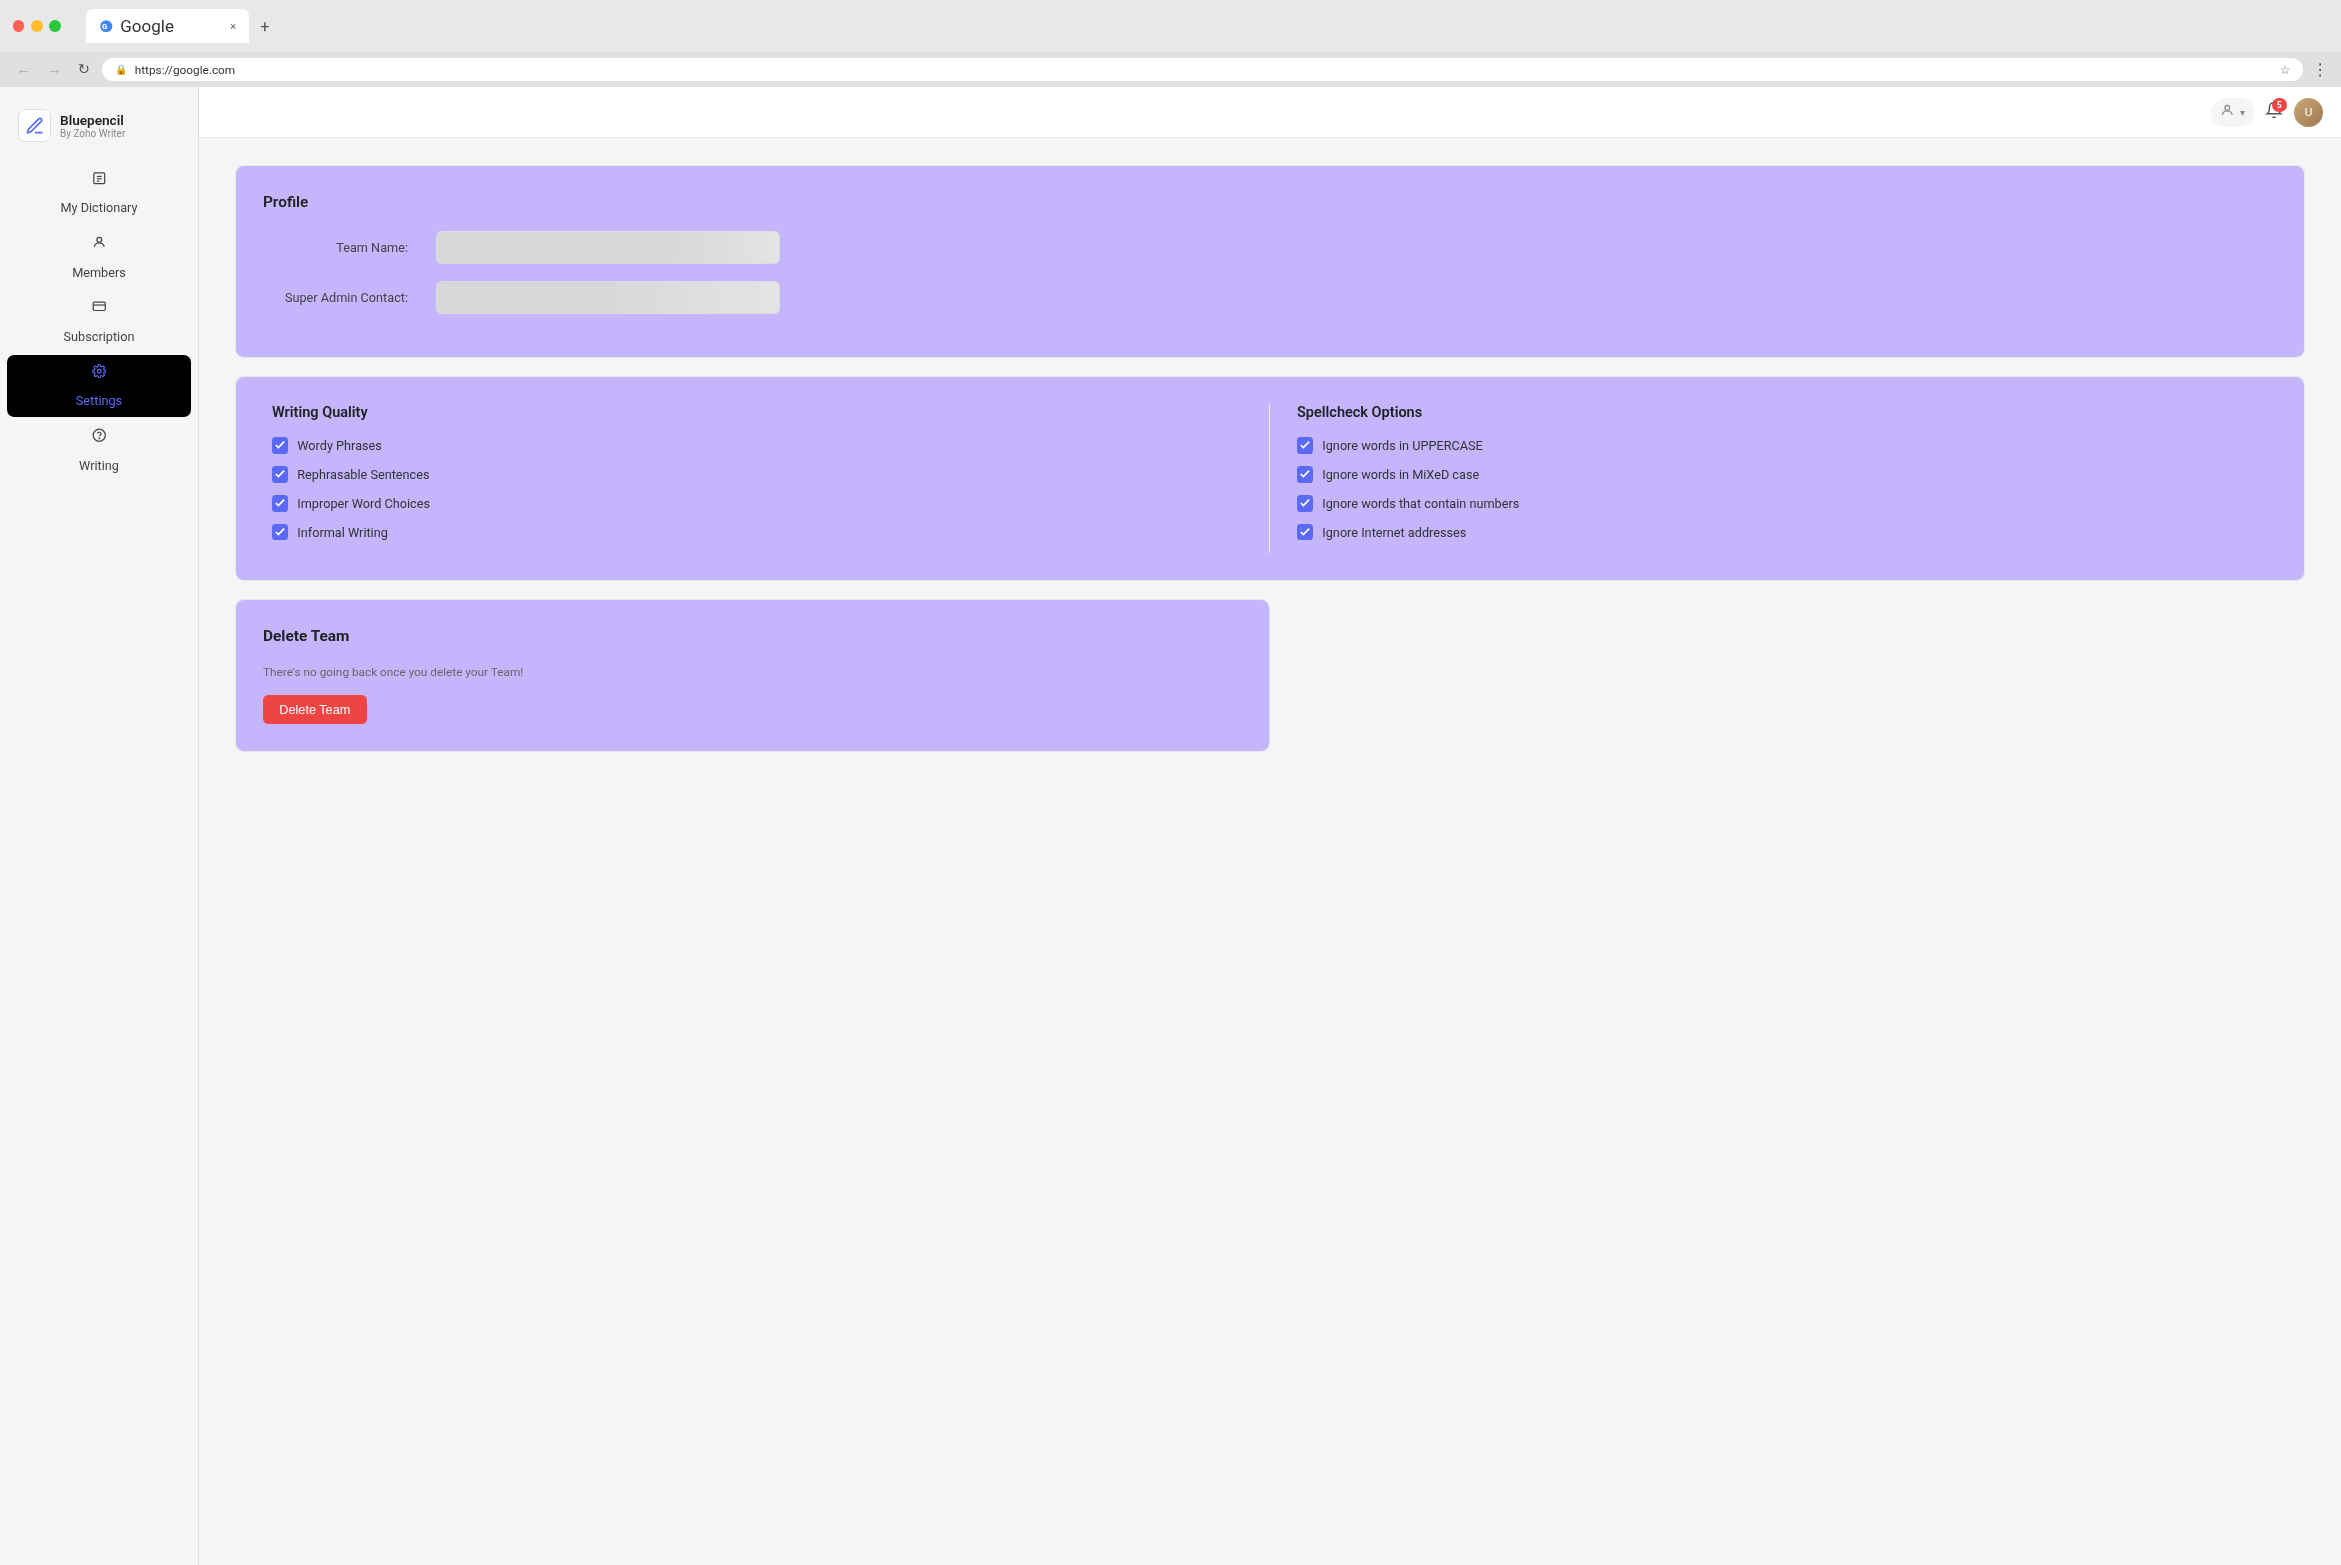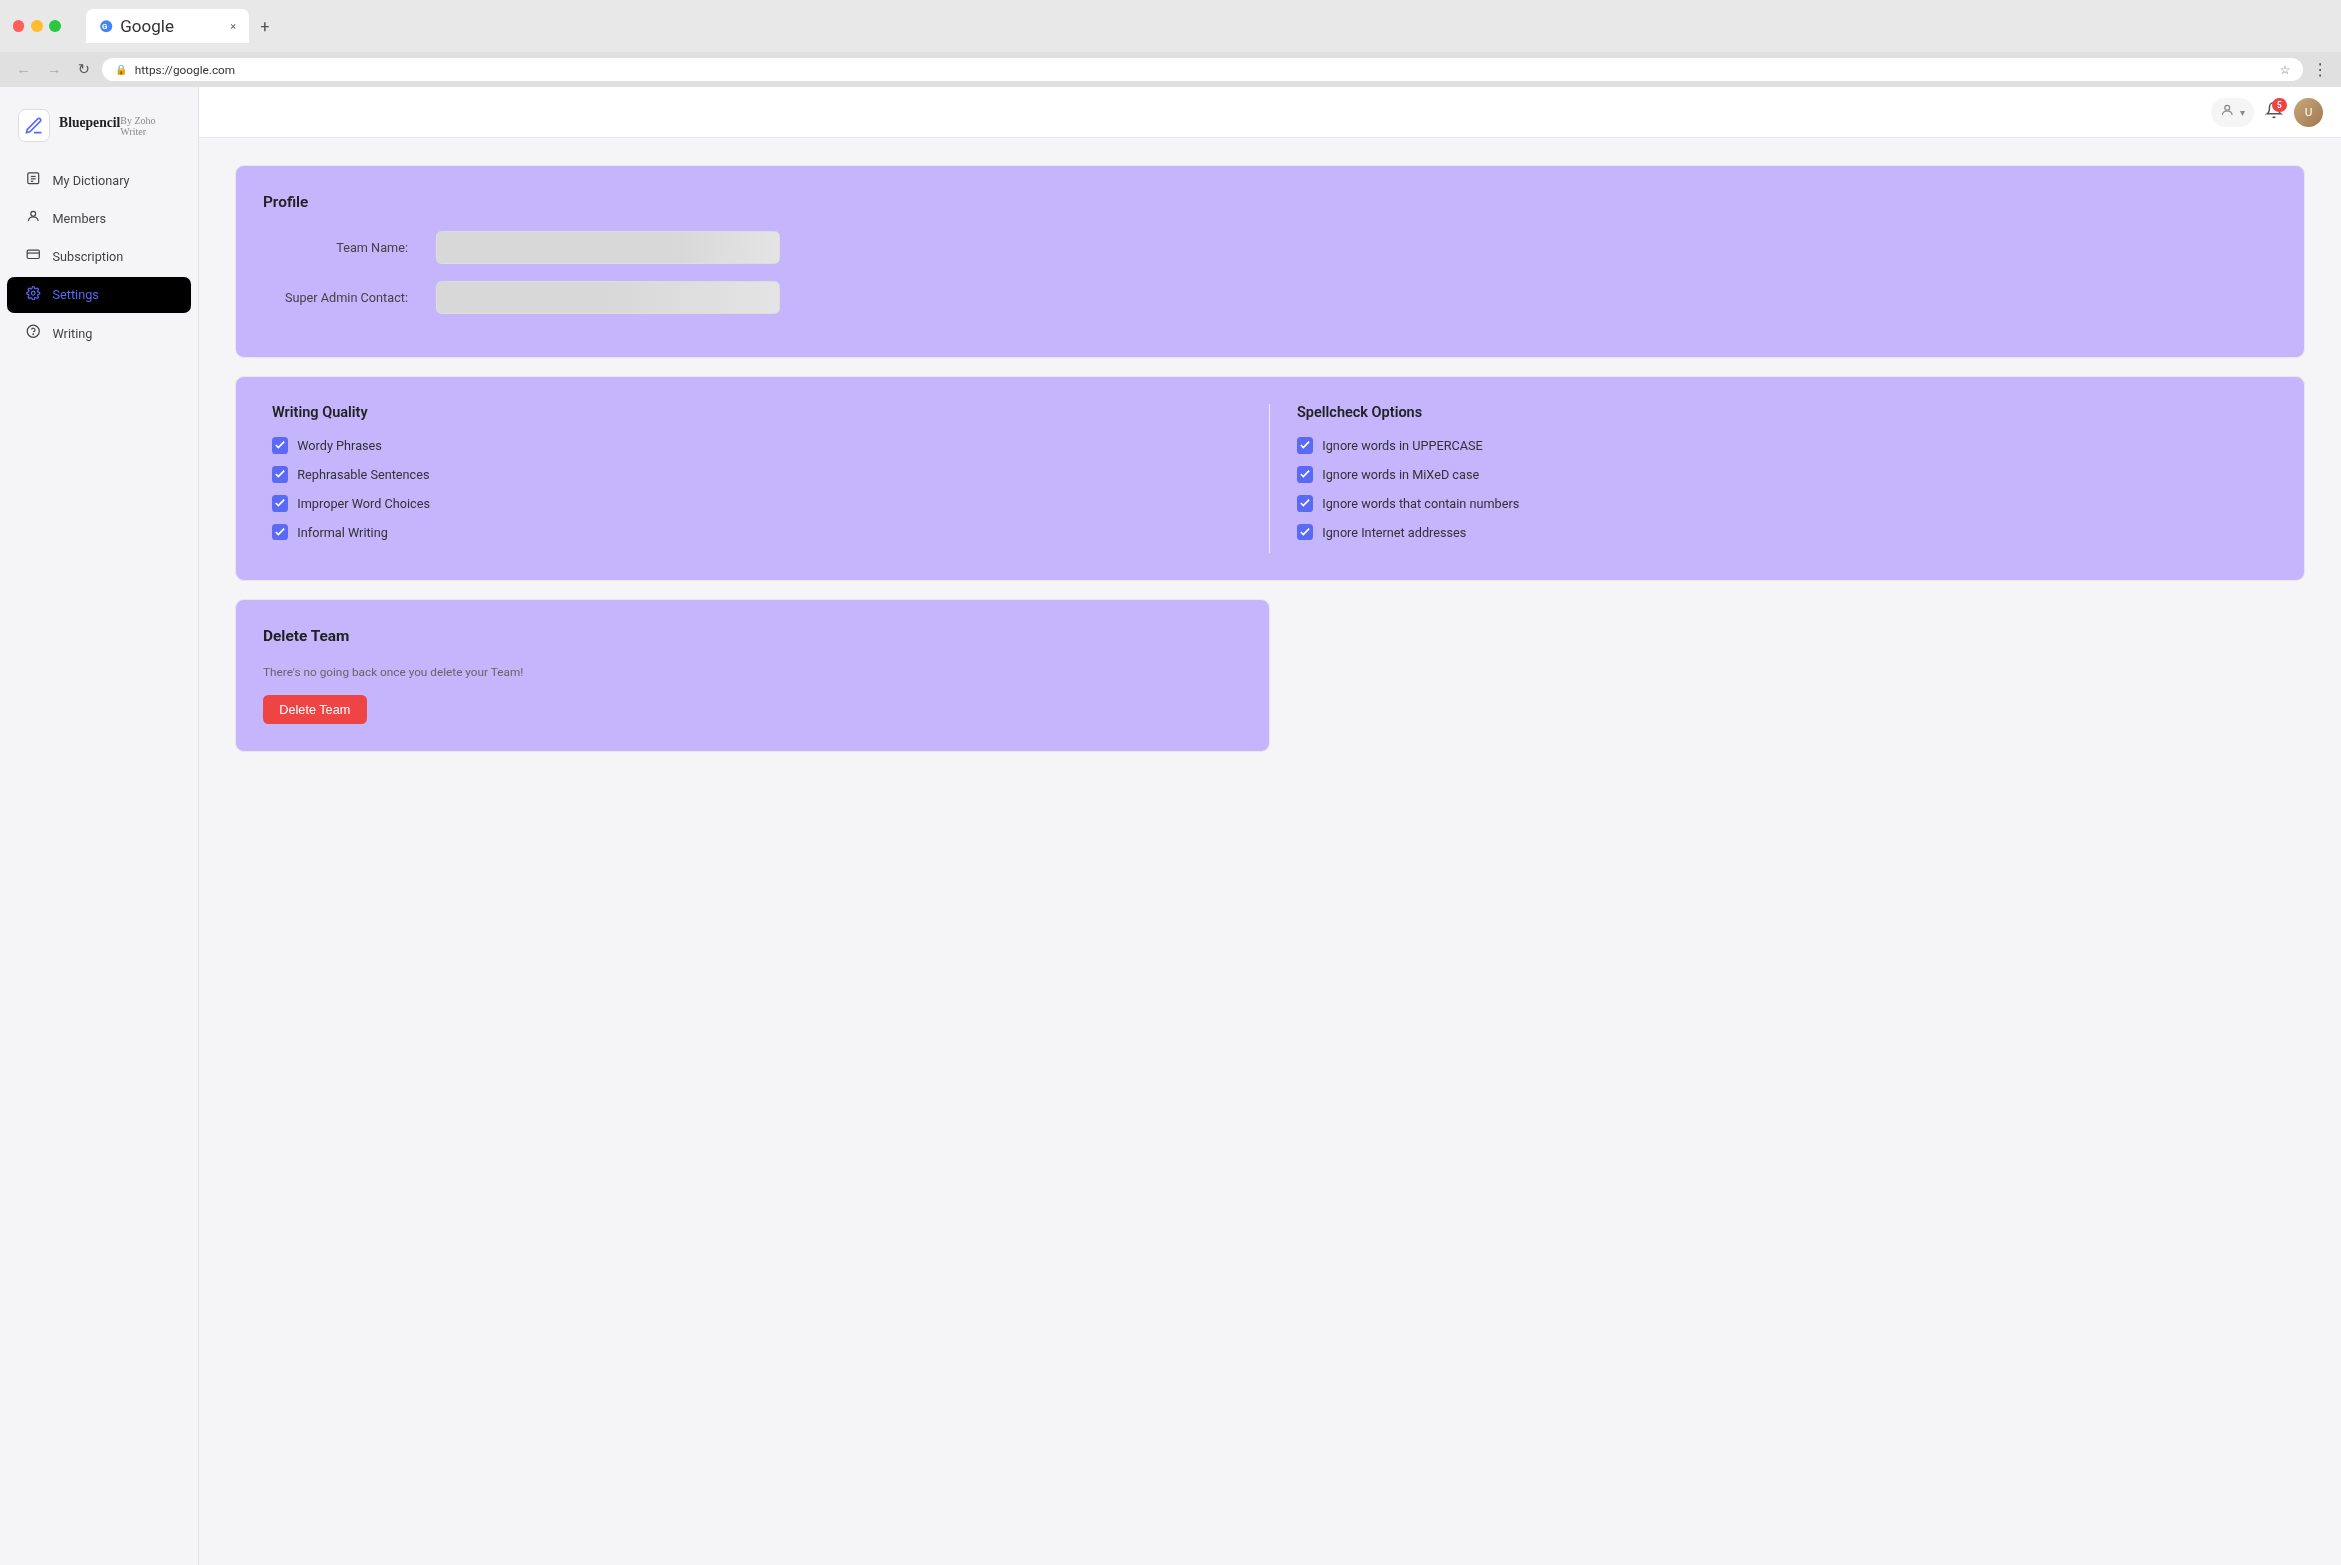--- a/index.html
+++ b/index.html
@@ -123,35 +123,36 @@
       width: 33px;
       height: 33px;
       background: #fff;
       border-radius: 7.2px;
       display: flex;
       align-items: center;
       justify-content: center;
       border: 0.9px solid #ddd;
     }
     .brand-icon svg { color: #5b6af5; }
-    .brand-text { display: flex; flex-direction: row; font-family: Liberation Serif, serif; }
+    .brand-text { display: flex; flex-direction: column; }
     .brand-name { font-size: 13.6px; font-weight: 600; color: #222; }
     .brand-sub { font-size: 10px; color: #888; }
 
     .sidebar-nav { list-style: none; padding: 0; }
     .sidebar-item {
       display: flex;
       align-items: center;
       gap: 11px;
       padding: 9px 18px;
       cursor: pointer;
       color: #444;
       font-size: 12.7px;
       border-radius: 7.2px;
       margin: 1.8px 7.2px;
+      flex-direction: column;
     }
     .sidebar-item.active {
       background: #000000;
       color: #5b6af5;
     }
     .sidebar-item .item-icon { font-size: 14.5px; width: 16.3px; text-align: center; }
 
     
     .top-bar {
       height: 51px;

